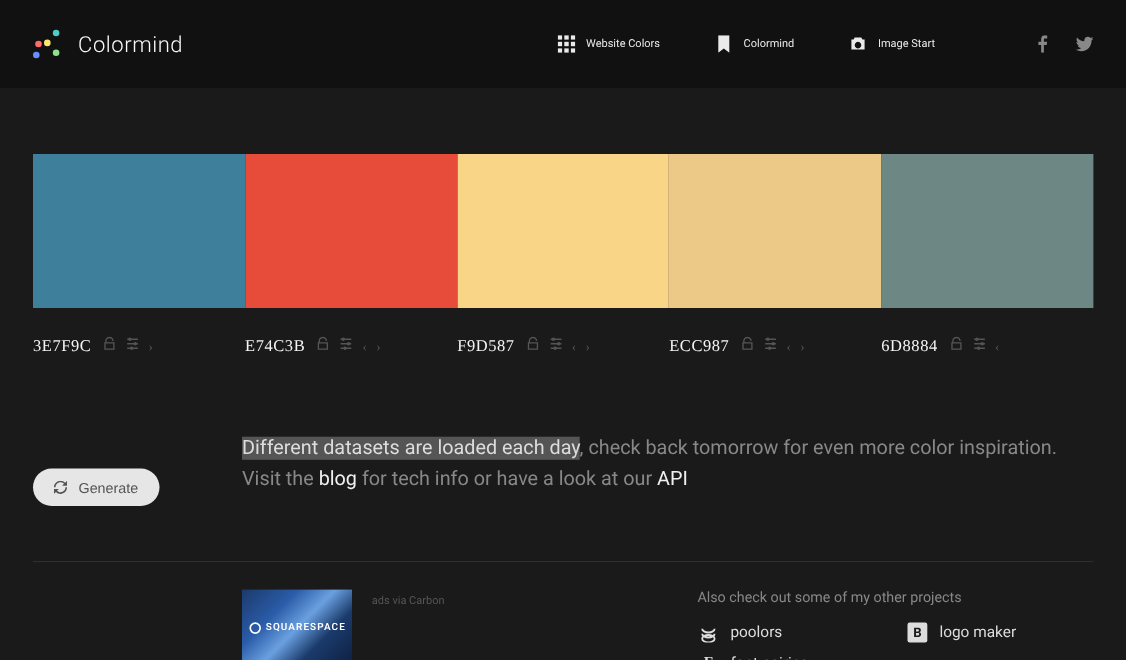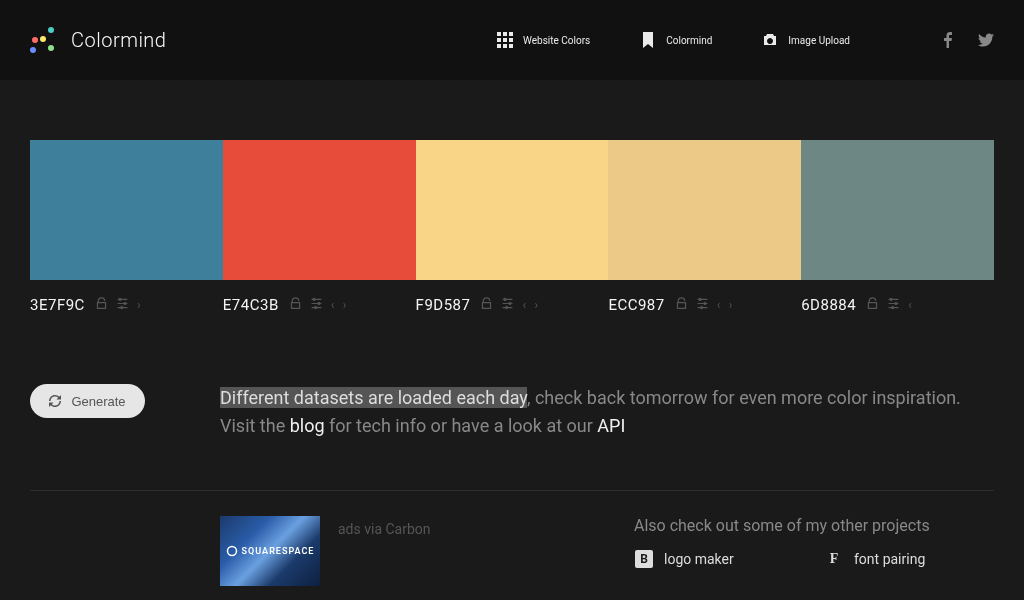--- a/index.html
+++ b/index.html
@@ -60,21 +60,22 @@
 
 .content { padding: 0 30px; }
 .palette {
   display: flex;
   margin-top: 60px;
   height: 140px;
 }
 .swatch { flex: 1; }
 .palette-labels {
   display: flex;
-  margin-top: 16px;
+  margin-top: 26px;
+  font-family: Liberation Serif, serif;
 }
 .label-cell {
   flex: 1;
   display: flex;
   align-items: center;
   gap: 10px;
   font-size: 15px;
   color: #f5f5f5;
   letter-spacing: 0.5px;
 }
@@ -99,20 +100,21 @@
   border: none;
   border-radius: 20px;
   height: 34px;
   width: 115px;
   display: flex;
   align-items: center;
   justify-content: center;
   gap: 10px;
   font-size: 13px;
   cursor: pointer;
+  margin-top: 32px;
 }
 .gen-btn svg { width: 12px; height: 12px; fill: #555; }
 .desc-col {
   flex: 1;
   color: #888;
   line-height: 1.55;
   font-size: 14.5px;
   padding-right: 50px;
 }
 .desc-col2 {
@@ -147,26 +149,26 @@
   align-items: center;
   justify-content: center;
   color: #fff;
   font-size: 9px;
   letter-spacing: 1px;
   font-weight: 600;
   flex: 0 0 auto;
 }
 .ad-img svg { width: 12px; height: 12px; fill: #fff; margin-right: 4px; }
 .ad-text { color: #aaa; font-size: 13.5px; line-height: 1.4; }
-.ad-text .sub { color: #555; font-size: 14px; margin-top: 4px; }
+.ad-text .sub { color: #555; font-size: 10px; margin-top: 4px; }
 .projects {
   margin-left: 30px;
   flex: 1;
 }
-.proj-title { color: #888; font-size: 16px; margin-bottom: 14px; }
+.proj-title { color: #888; font-size: 13px; margin-bottom: 14px; }
 .proj-grid {
   display: grid;
   grid-template-columns: 170px 170px;
   gap: 8px 20px;
 }
 .proj-item {
   display: flex;
   align-items: center;
   gap: 10px;
   color: #ddd;
@@ -212,21 +214,21 @@
     <div class="nav-item">
       <svg viewBox="0 0 16 16">
           <path d="M3 0 h10 v16 l-5 -4 l-5 4 z"></path>
         </svg>
       <span>Colormind</span>
     </div>
     <div class="nav-item">
       <svg viewBox="0 0 16 16">
           <path d="M2 4 h2 l1 -2 h6 l1 2 h2 v9 h-12 z M8 6 a3 3 0 1 0 0.001 0"></path>
         </svg>
-      <span>Image Upload</span>
+      <span>Image Start</span>
     </div>
     <div class="socials">
       <svg viewBox="0 0 16 16">
           <path d="M9 16 V9 h2.5 l.5 -3 H9 V4.2 c0 -.8 .2 -1.2 1.3 -1.2 H12 V.2 C11.5 .1 10.7 0 9.8 0 7.8 0 6.5 1.2 6.5 3.7 V6 H4 v3 h2.5 v7 z"></path>
         </svg>
       <svg viewBox="0 0 16 16">
           <path d="M16 3 c-.6 .3 -1.2 .4 -1.9 .5 .7 -.4 1.2 -1 1.4 -1.8 -.6 .4 -1.4 .7 -2.1 .8 C12.8 1.9 12 1.5 11 1.5 c-1.8 0 -3.3 1.5 -3.3 3.3 0 .3 0 .5 .1 .8 C5.1 5.4 2.7 4.1 1.1 2.1 .8 2.6 .7 3.2 .7 3.8 c0 1.1 .6 2.1 1.5 2.7 C1.6 6.5 1.1 6.3 .6 6.1 v0 c0 1.6 1.1 2.9 2.6 3.2 -.3 .1 -.6 .1 -.9 .1 -.2 0 -.4 0 -.6 -.1 .4 1.3 1.7 2.3 3.1 2.3 C3.7 12.5 2.2 13 0.8 13 c-.3 0 -.5 0 -.8 0 C1.5 14 3.2 14.5 5 14.5 c6 0 9.3 -5 9.3 -9.3 v-.4 C15 4.2 15.5 3.6 16 3 z"></path>
         </svg>
     </div>
   </div>
@@ -346,20 +348,28 @@
           </svg>
         <span>SQUARESPACE</span>
       </div>
       <div class="ad-text">
         <div class="sub">ads via Carbon</div>
       </div>
     </div>
     <div class="projects">
       <div class="proj-title">Also check out some of my other projects</div>
       <div class="proj-grid" id="proj-grid">
+          <div class="proj-item">
+            <span class="proj-icon">
+              <svg class="tiny-icon" style="width:18px;height:18px" viewBox="0 0 16 16">
+                <path d="M3 13 a5 3 0 0 0 10 0 a5 3 0 0 0 -10 0 M3 9 a5 3 0 0 0 10 0 M3 5 a5 3 0 0 0 10 0" fill="none" stroke="#ddd" stroke-width="1.5"></path>
+              </svg>
+            </span>
+            <span>poolors</span>
+          </div>
           <div class="proj-item">
             <span class="proj-icon">
               <span style="background:#ddd;color:#1a1a1a;width:18px;height:18px;display:flex;align-items:center;justify-content:center;border-radius:2px;font-weight:bold;font-size:12px">B</span>
             </span>
             <span>logo maker</span>
           </div>
           <div class="proj-item">
             <span class="proj-icon">
               <span style="color:#ddd;font-weight:bold;font-size:14px;font-family:serif">F</span>
             </span>

